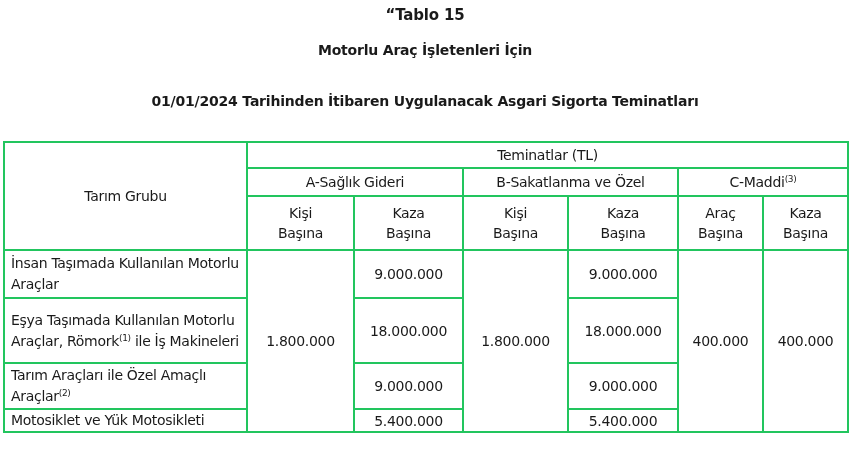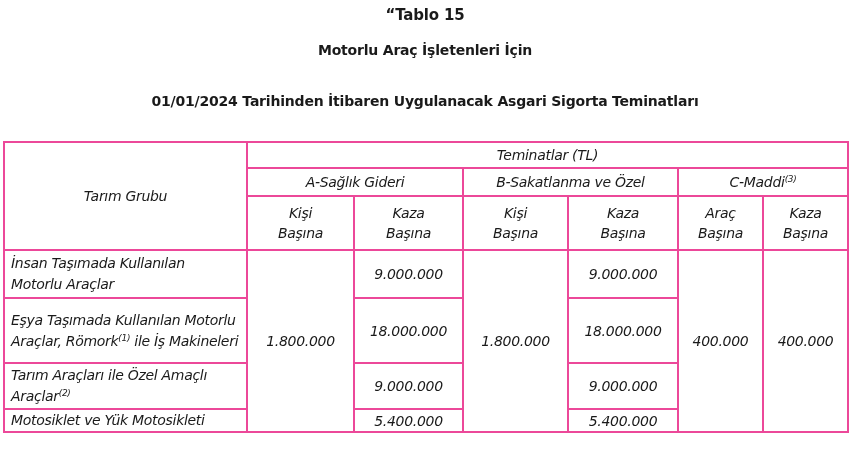--- a/index.html
+++ b/index.html
@@ -40,27 +40,26 @@
       position: absolute;
       left: 3px;
       top: 141px;
       border-collapse: collapse;
       table-layout: fixed;
       width: 844px;
       font-size: 14px;
       letter-spacing: -0.3px;
     }
     table.teminat td {
-      border: 2px solid #ec4899;
+      border: 2px solid #22c55e;
       padding: 0 6px;
       text-align: center;
       vertical-align: middle;
       line-height: 20px;
       overflow: hidden;
-      font-style: italic;
     }
     table.teminat td.left {
       text-align: left;
       line-height: 21px;
     }
     sup {
       font-size: 9px;
       line-height: 0;
       vertical-align: 5px;
     }

